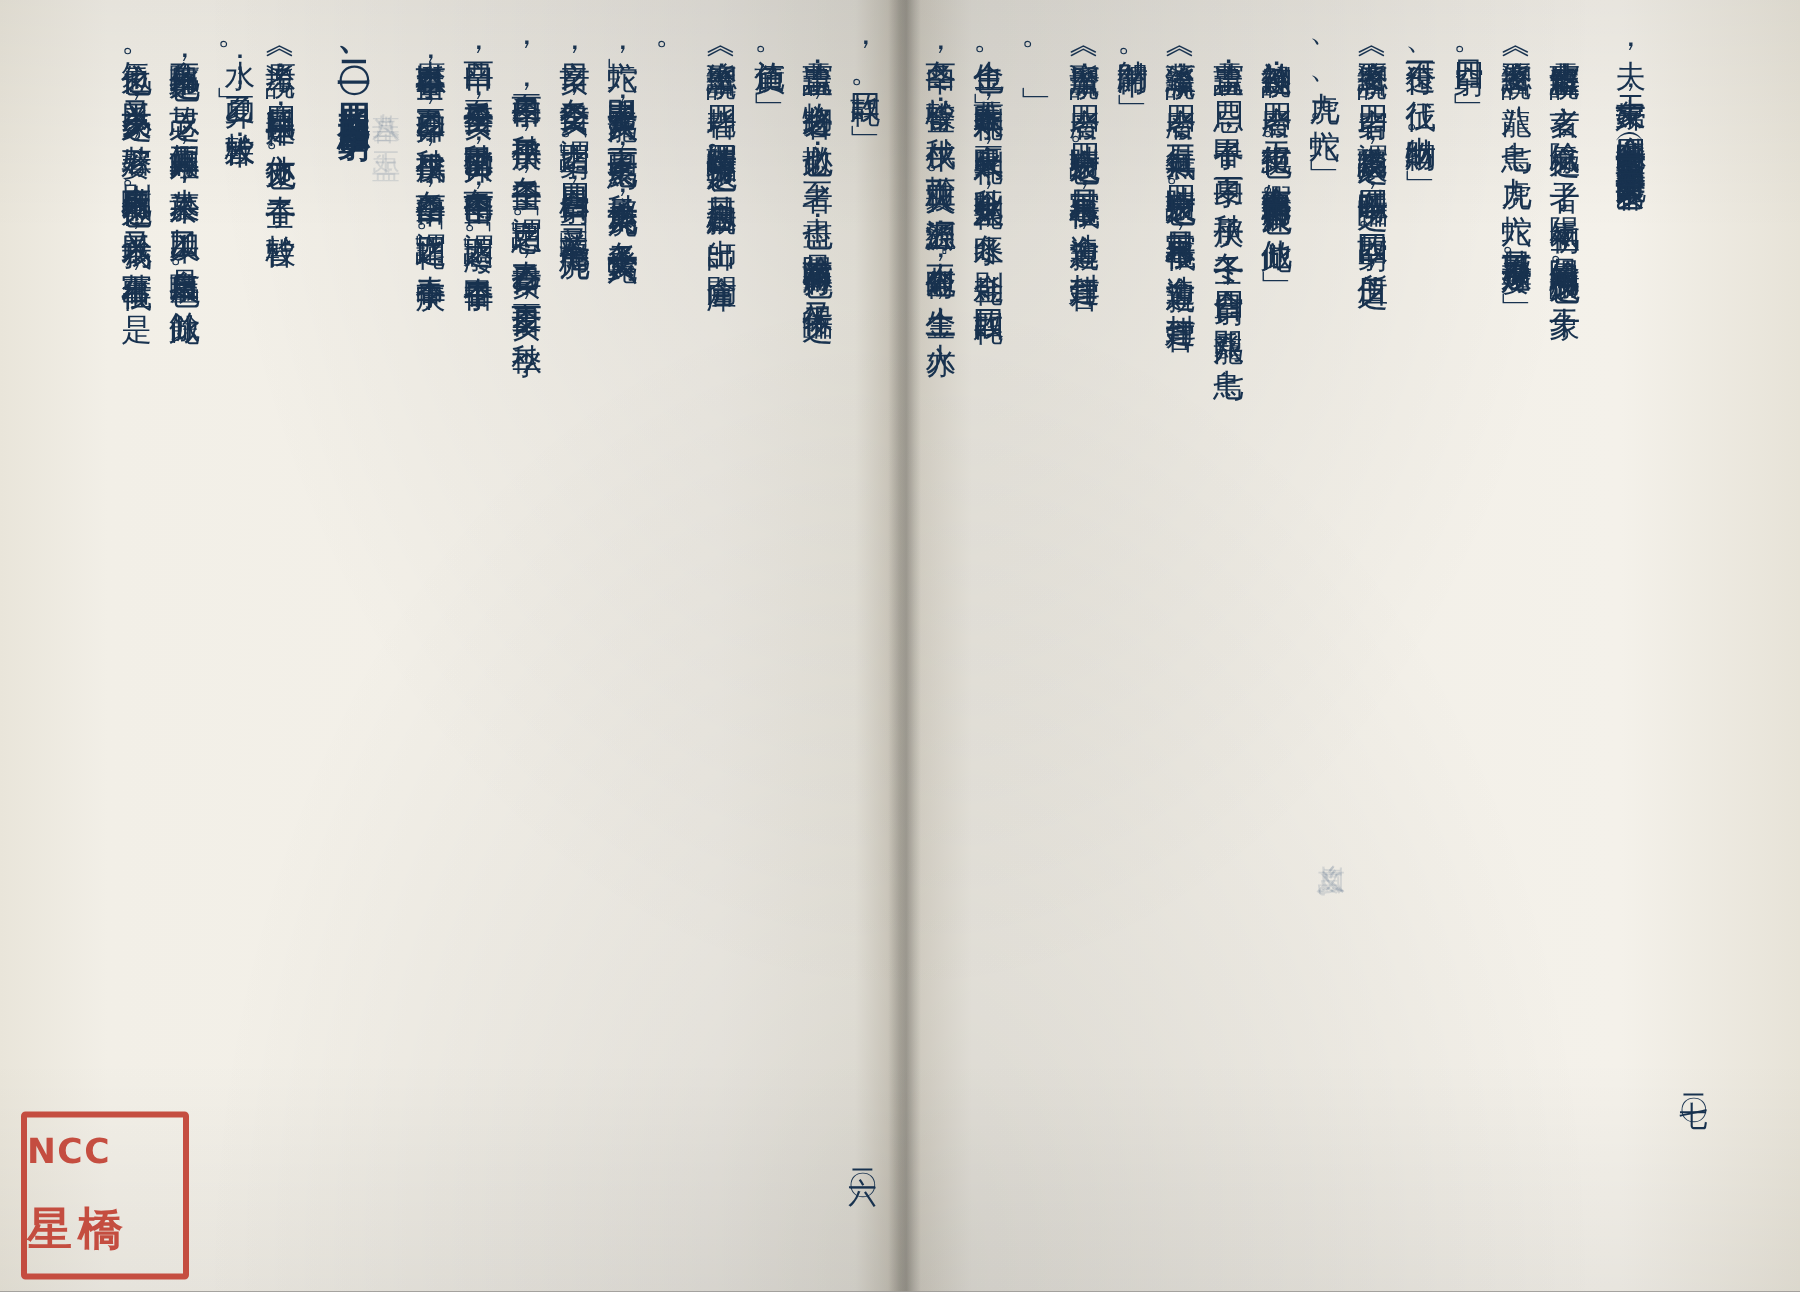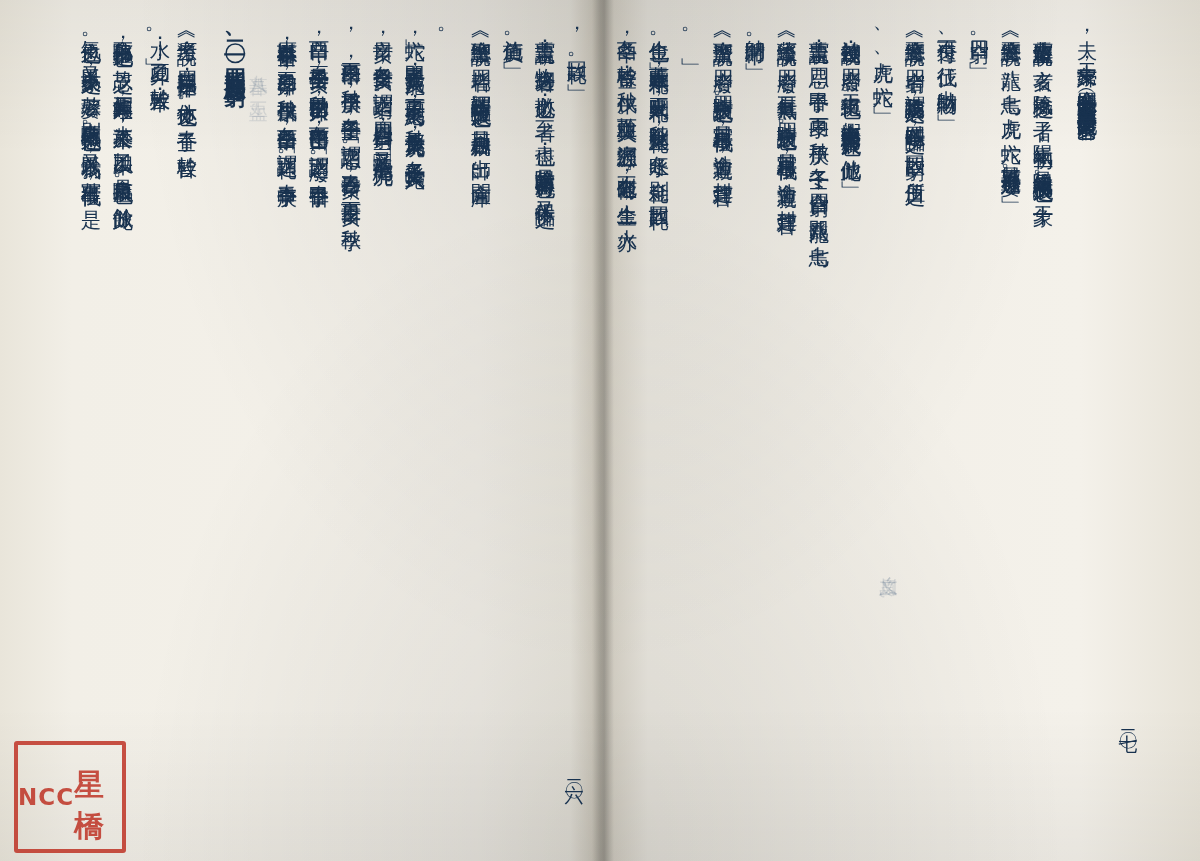--- a/index.html
+++ b/index.html
@@ -93,22 +93,22 @@
   
   .stamp {
     position: absolute;
     left: 14px;
     bottom: 8px;
     width: 104px;
     height: 104px;
     border: 4px solid #c0392b;
     border-radius: 3px;
     display: flex;
-    flex-direction: row;
-    align-items: center;
+    flex-direction: column;
+    align-items: flex-start;
     justify-content: center;
     color: #c0392b;
     opacity: 0.88;
   }
   .stamp .s1 {
     font-size: 23px;
     font-weight: bold;
     letter-spacing: 1px;
     font-family: "DejaVu Sans", sans-serif;
   }

